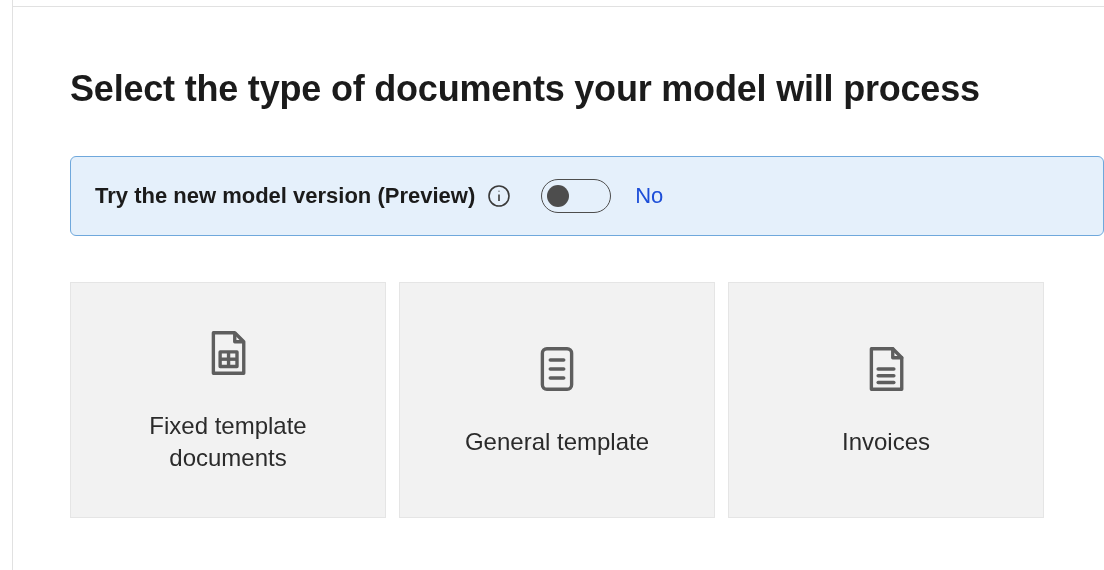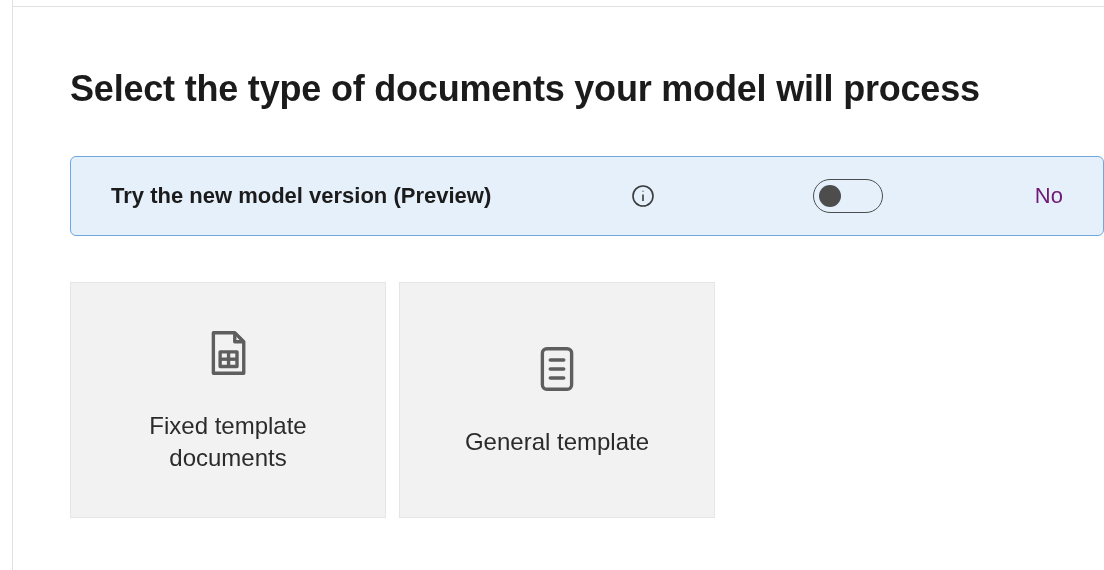--- a/index.html
+++ b/index.html
@@ -38,28 +38,27 @@
       font-size: 36px;
       font-weight: 600;
       color: #1b1b1b;
       margin-bottom: 46px;
       letter-spacing: -0.2px;
     }
     .banner {
       background: #e5f0fb;
       border: 1px solid #6fa8dc;
       border-radius: 6px;
-      padding: 22px 40px;
+      padding: 22px 24px;
       margin-right: 0;
       display: flex;
       align-items: center;
       gap: 12px;
       margin-bottom: 46px;
       width: calc(100% - 0px);
-      justify-content: space-between;
     }
     .banner-label {
       font-size: 22px;
       font-weight: 600;
       color: #1b1b1b;
     }
     .info-icon {
       width: 24px;
       height: 24px;
       display: inline-flex;
@@ -86,21 +85,21 @@
       left: 5px;
       top: 50%;
       transform: translateY(-50%);
       width: 22px;
       height: 22px;
       border-radius: 50%;
       background: #4d4d4d;
     }
     .toggle-state {
       font-size: 22px;
-      color: #701a75;
+      color: #1d4ed8;
       margin-left: 12px;
     }
     .cards {
       display: flex;
       gap: 13px;
     }
     .card {
       width: 316px;
       height: 236px;
       background: #f2f2f2;
@@ -174,15 +173,27 @@
         <svg viewBox="0 0 48 48" fill="none" stroke="currentColor" stroke-width="3" stroke-linejoin="round" stroke-linecap="round">
           <rect x="11" y="6" width="26" height="36" rx="4"></rect>
           <line x1="18" y1="16" x2="30" y2="16"></line>
           <line x1="18" y1="24" x2="30" y2="24"></line>
           <line x1="18" y1="32" x2="30" y2="32"></line>
         </svg>
       </span>
       <span class="card-label">General template</span>
     </div>
 
+    <div class="card">
+      <span class="card-icon">
+        <svg viewBox="0 0 48 48" fill="none" stroke="currentColor" stroke-width="3" stroke-linejoin="round" stroke-linecap="round">
+          <path d="M11 6 H30 L38 14 V42 H11 Z"></path>
+          <path d="M30 6 V14 H38"></path>
+          <line x1="17" y1="24" x2="31" y2="24"></line>
+          <line x1="17" y1="30" x2="31" y2="30"></line>
+          <line x1="17" y1="36" x2="31" y2="36"></line>
+        </svg>
+      </span>
+      <span class="card-label">Invoices</span>
+    </div>
 
   </div>
 </div>
 
 </body></html>

